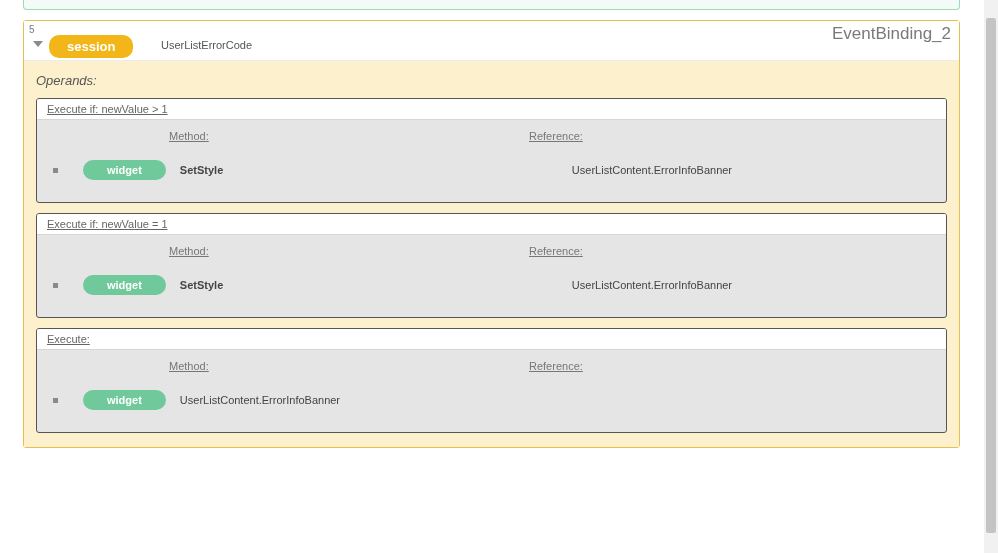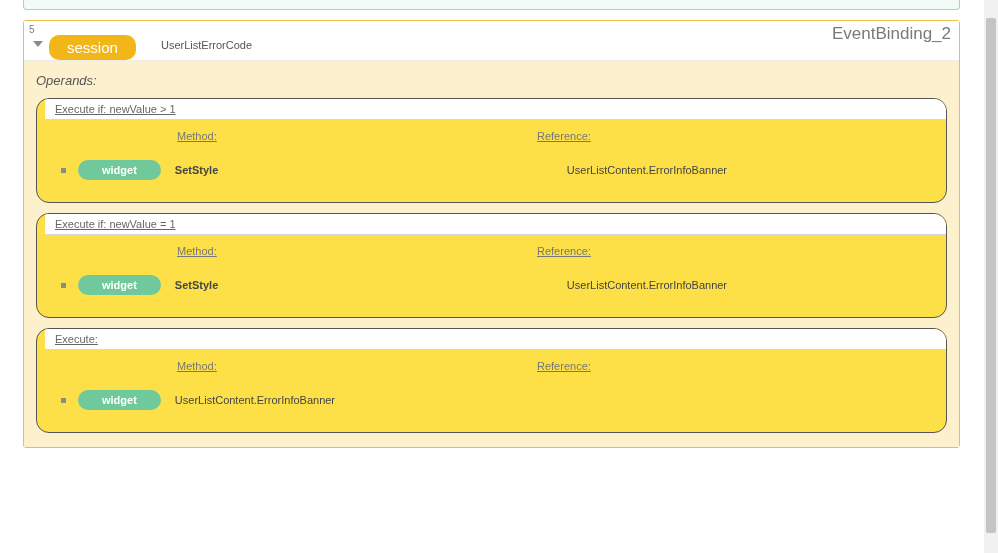--- a/index.html
+++ b/index.html
@@ -60,22 +60,22 @@
     border-left: 5px solid transparent;
     border-right: 5px solid transparent;
     border-top: 6px solid #8a8a8a;
     cursor: pointer;
   }
   .pill-session {
     position: absolute;
     left: 25px; top: 14px;
     background: #f3b618;
     color: #fff;
-    font-weight: normal;
-    font-size: 15px;
+    font-weight: bold;
+    font-size: 13px;
     padding: 4px 18px;
     border-radius: 10px;
   }
   .panel-title {
     position: absolute;
     left: 122px; top: 18px;
     color: #555;
     font-size: 11px;
     margin-left: 15px;
   }
@@ -85,25 +85,24 @@
   }
   .operands-label {
     font-style: italic;
     color: #555;
     font-size: 13px;
     margin: 2px 0 10px 0;
     display: block;
   }
   .exec-group {
     border: 1px solid #555;
-    border-radius: 13px;
-    background: #fde047;
+    border-radius: 3px;
+    background: #e5e5e5;
     margin-bottom: 10px;
     overflow: hidden;
-    padding-left: 8px;
   }
   .exec-header {
     background: #ffffff;
     border-bottom: 1px solid #d6d6d6;
     padding: 4px 10px;
     font-size: 11px;
     color: #666;
     text-decoration: underline;
   }
   .exec-body {
@@ -135,20 +134,21 @@
     margin: 0 12px 0 4px;
   }
   .pill-widget {
     background: #6fc99a;
     color: #fff;
     font-weight: bold;
     font-size: 11px;
     padding: 4px 24px;
     border-radius: 10px;
     margin-right: 14px;
+    margin-left: 13px;
   }
   .method-val {
     width: 392px;
     font-weight: bold;
     color: #444;
   }
   .ref-val {
     color: #444;
   }
   .scrollbar-track {

